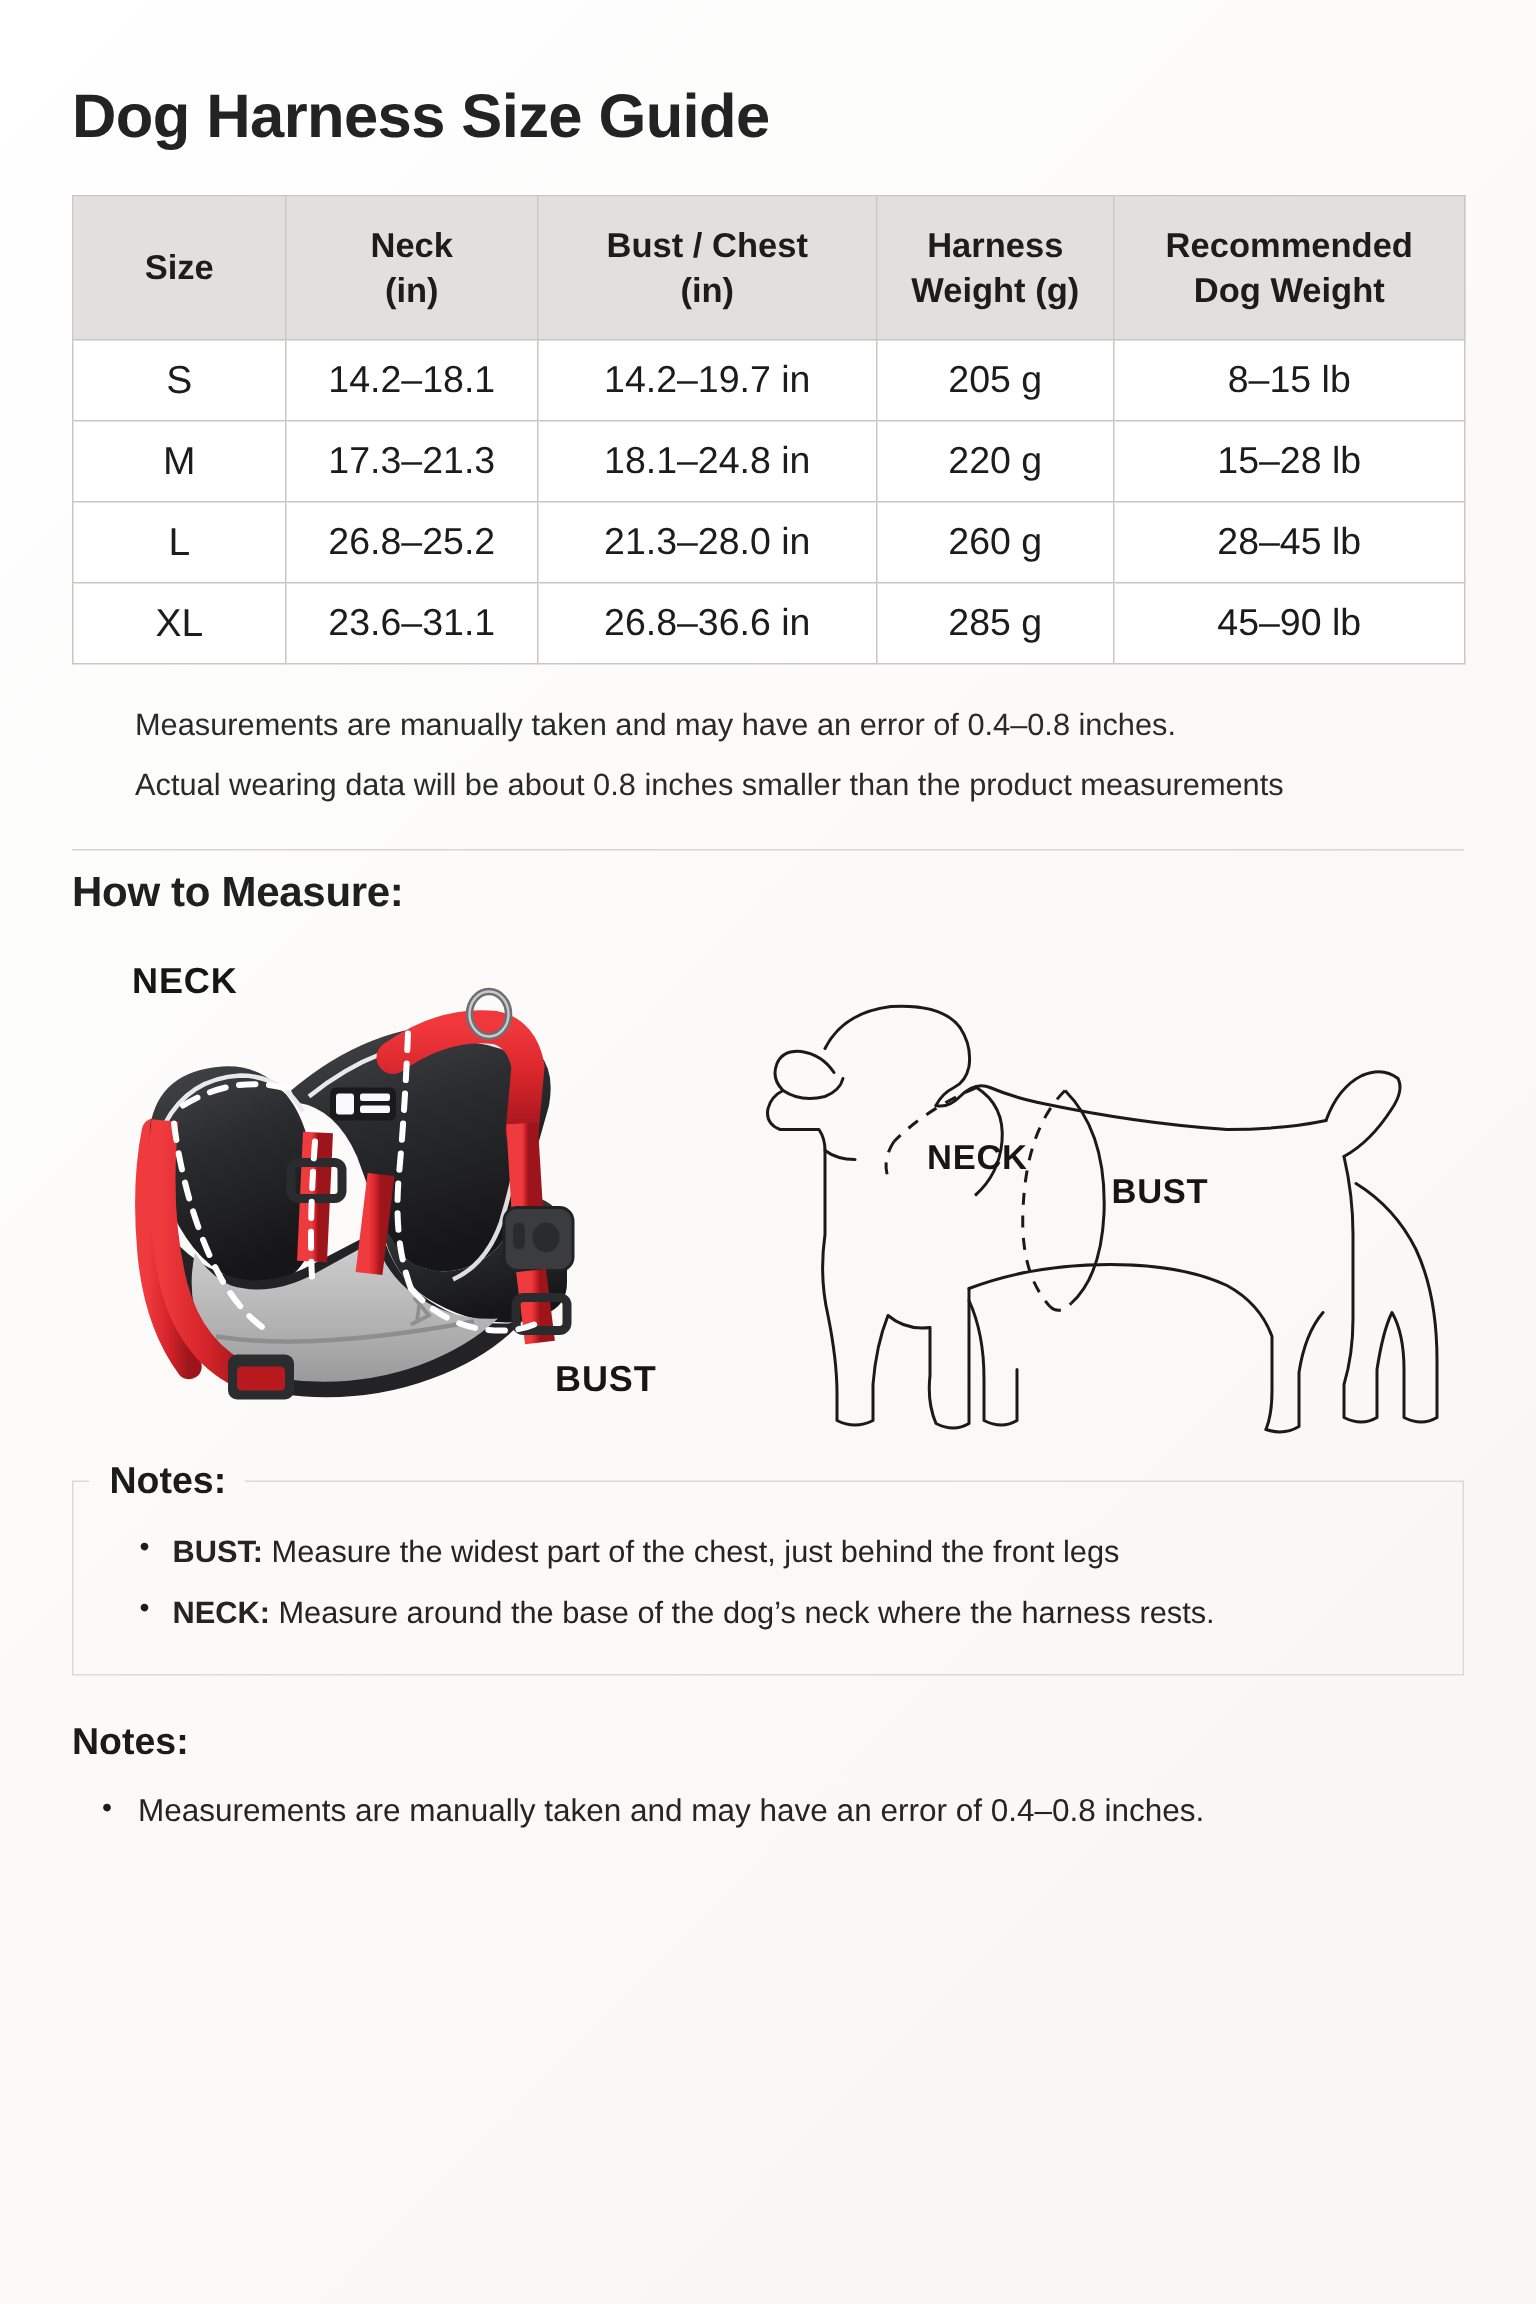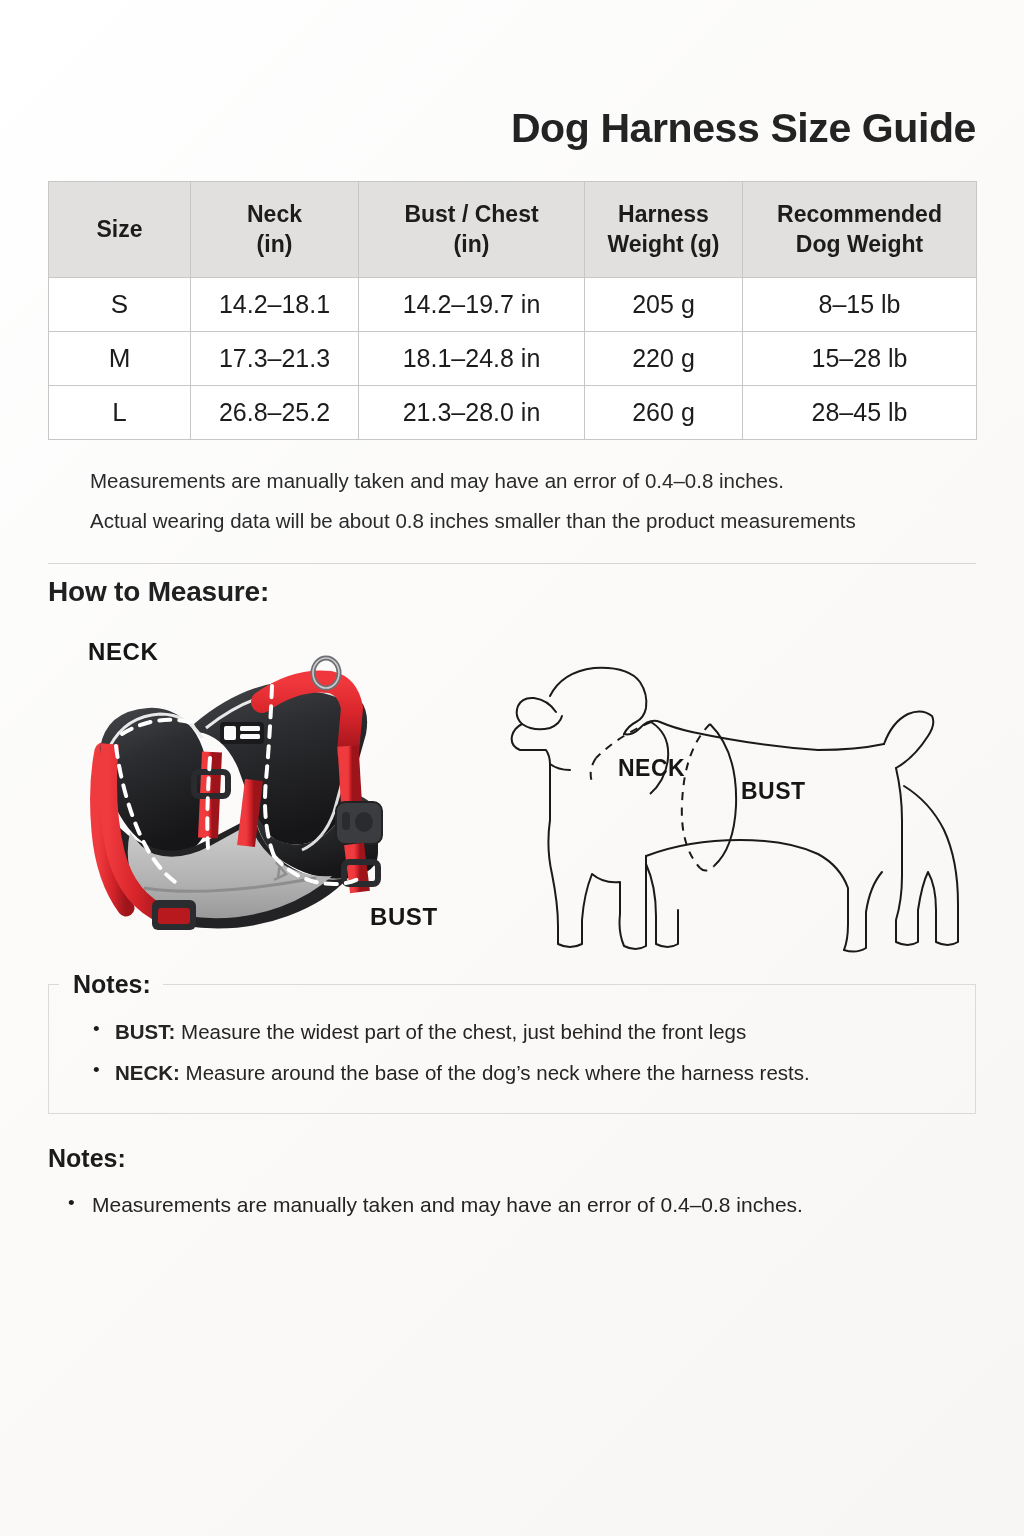--- a/index.html
+++ b/index.html
@@ -17,26 +17,26 @@
     position: relative;
     width: 1024px;
     height: 1536px;
     background:
       linear-gradient(135deg, #ffffff 0%, #fbfaf9 45%, #f7f6f4 100%);
     padding: 0 48px;
   }
 
   
   .title {
-    text-align: right;
+    text-align: left;
     font-size: 41px;
     font-weight: bold;
     letter-spacing: -0.4px;
     color: #232323;
-    padding-top: 106px;
+    padding-top: 55px;
     line-height: 1.1;
   }
 
   
   .size-table {
     margin-top: 30px;
     width: 928px;
     border-collapse: collapse;
     table-layout: fixed;
   }
@@ -244,20 +244,27 @@
         <td>220 g</td>
         <td>15–28 lb</td>
       </tr>
       <tr>
         <td class="size-cell">L</td>
         <td>26.8–25.2</td>
         <td>21.3–28.0 in</td>
         <td>260 g</td>
         <td>28–45 lb</td>
       </tr>
+      <tr>
+        <td class="size-cell">XL</td>
+        <td>23.6–31.1</td>
+        <td>26.8–36.6 in</td>
+        <td>285 g</td>
+        <td>45–90 lb</td>
+      </tr>
     </tbody>
   </table>
 
   <div class="table-notes">
     <p>Measurements are manually taken and may have an error of 0.4–0.8 inches.</p>
     <p>Actual wearing data will be about 0.8 inches smaller than the product measurements</p>
   </div>
 
   <div class="divider"></div>
 

